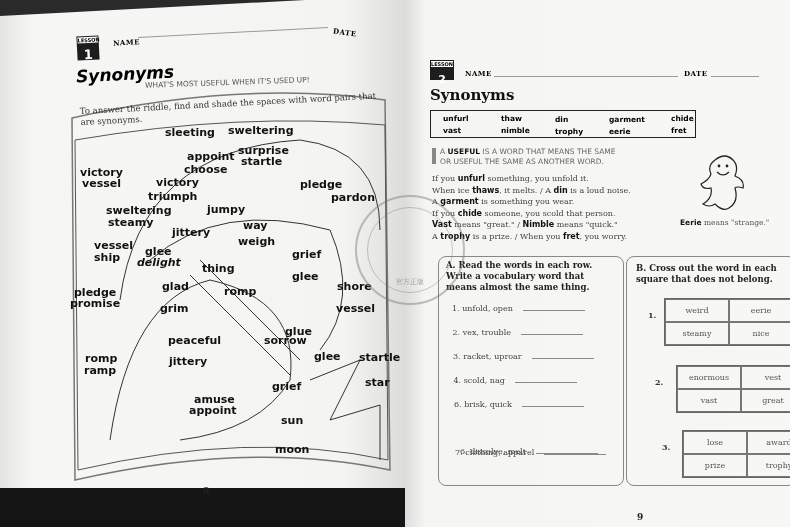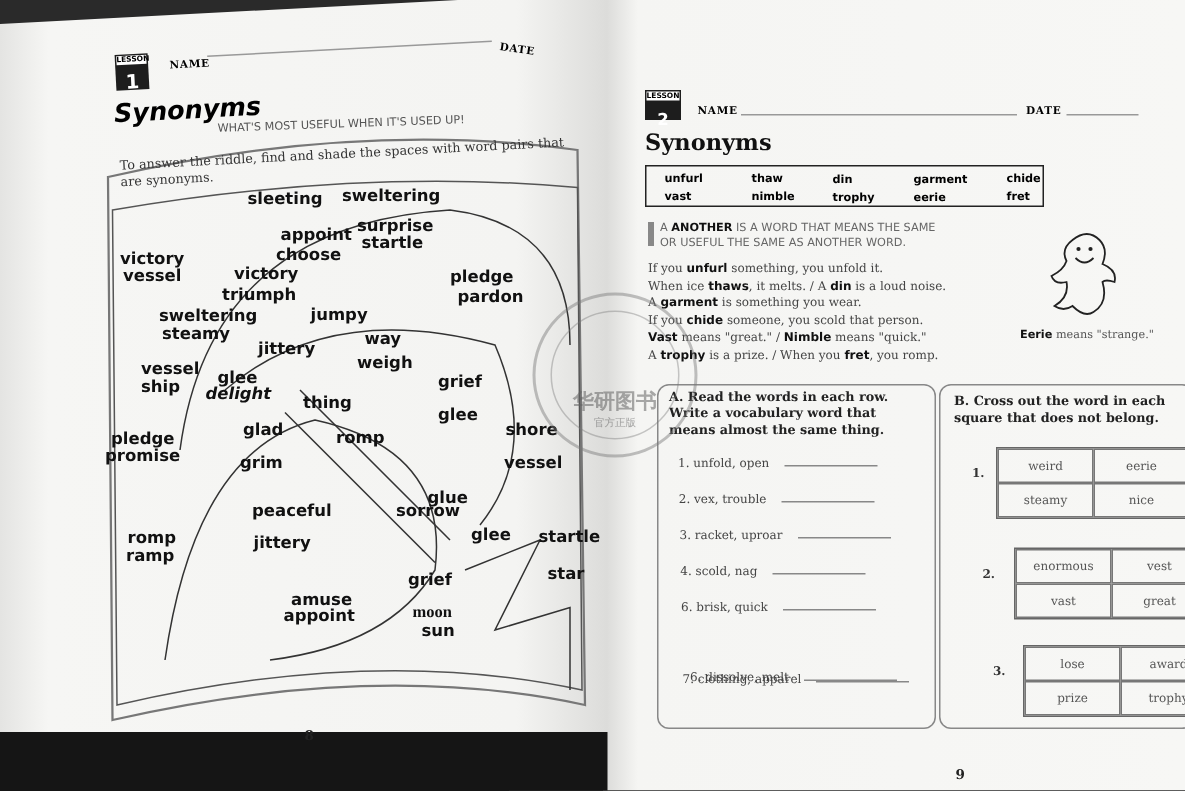--- a/index.html
+++ b/index.html
@@ -67,21 +67,21 @@
     <span class="maze-word" style="left: 184px; top: 163px;">choose</span>
     <span class="maze-word" style="left: 156px; top: 176px;">victory</span>
     <span class="maze-word" style="left: 148px; top: 190px;">triumph</span>
     <span class="maze-word" style="left: 238px; top: 144px;">surprise</span>
     <span class="maze-word" style="left: 241px; top: 155px;">startle</span>
     <span class="maze-word" style="left: 106px; top: 204px;">sweltering</span>
     <span class="maze-word" style="left: 108px; top: 216px;">steamy</span>
     <span class="maze-word" style="left: 172px; top: 226px;">jittery</span>
     <span class="maze-word" style="left: 207px; top: 203px;">jumpy</span>
     <span class="maze-word" style="left: 300px; top: 178px;">pledge</span>
-    <span class="maze-word" style="left: 305px; top: 191px;">pardon</span>
+    <span class="maze-word" style="left: 331px; top: 191px;">pardon</span>
     <span class="maze-word" style="left: 243px; top: 219px;">way</span>
     <span class="maze-word" style="left: 238px; top: 235px;">weigh</span>
     <span class="maze-word" style="left: 94px; top: 239px;">vessel</span>
     <span class="maze-word" style="left: 94px; top: 251px;">ship</span>
     <span class="maze-word" style="left: 145px; top: 245px;">glee</span>
     <span class="maze-word" style="left: 137px; top: 256px; font-style: italic;">delight</span>
     <span class="maze-word" style="left: 292px; top: 248px;">grief</span>
     <span class="maze-word" style="left: 292px; top: 270px;">glee</span>
     <span class="maze-word" style="left: 202px; top: 262px;">thing</span>
     <span class="maze-word" style="left: 224px; top: 285px;">romp</span>
@@ -97,21 +97,21 @@
     <span class="maze-word" style="left: 264px; top: 334px;">sorrow</span>
     <span class="maze-word" style="left: 314px; top: 350px;">glee</span>
     <span class="maze-word" style="left: 359px; top: 351px;">startle</span>
     <span class="maze-word" style="left: 85px; top: 352px;">romp</span>
     <span class="maze-word" style="left: 84px; top: 364px;">ramp</span>
     <span class="maze-word" style="left: 365px; top: 376px;">star</span>
     <span class="maze-word" style="left: 272px; top: 380px;">grief</span>
     <span class="maze-word" style="left: 194px; top: 393px;">amuse</span>
     <span class="maze-word" style="left: 189px; top: 404px;">appoint</span>
     <span class="maze-word" style="left: 281px; top: 414px;">sun</span>
-    <span class="maze-word" style="left: 275px; top: 402px; font-family: Liberation Serif, serif;">moon</span>
+    <span class="maze-word" style="left: 275px; top: 443px;">moon</span>
   </div>
 
 <div style="position:absolute;left:203px;top:486px;font-size:9px;font-weight:bold;color:#222;z-index:2;">8</div>
 
 <div class="lesson-badge" style="left:430px;top:60px;width:24px;height:20px;">
   <span class="tag">LESSON</span>
   <span style="font-size:11px;line-height:12px;">2</span>
 </div>
 <span class="lbl" style="left:465px;top:69px;">NAME</span>
 <div class="line" style="left:494px;top:76px;width:184px;"></div>
@@ -128,32 +128,32 @@
   <span style="left:12px;top:15px;">vast</span>
   <span style="left:70px;top:15px;">nimble</span>
   <span style="left:124px;top:16px;">trophy</span>
   <span style="left:178px;top:16px;">eerie</span>
   <span style="left:240px;top:15px;">fret</span>
 </div>
 
 <div style="position:absolute;left:432px;top:148px;width:4px;height:16px;background:#888;"></div>
 <div class="sans" style="position:absolute;left:440px;top:147px;font-size:7.5px;color:#666;line-height:10px;">
   <span>A</span>
-  <b style="color:#111">ANOTHER</b>
+  <b style="color:#111">USEFUL</b>
   <span>IS A WORD THAT MEANS THE SAME</span><br>
   <span>OR USEFUL THE SAME AS ANOTHER WORD.</span>
 </div>
 
 <div id="examples">
     <div class="def-line" style="top: 174px;"><span>If you </span><b>unfurl</b><span> something, you unfold it.</span></div>
     <div class="def-line" style="top: 185.5px;"><span>When ice </span><b>thaws</b><span>, it melts.  /  A </span><b>din</b><span> is a loud noise.</span></div>
     <div class="def-line" style="top: 197px;"><span>A </span><b>garment</b><span> is something you wear.</span></div>
     <div class="def-line" style="top: 208.5px;"><span>If you </span><b>chide</b><span> someone, you scold that person.</span></div>
     <div class="def-line" style="top: 220px;"><span></span><b>Vast</b><span> means "great."  /  </span><b>Nimble</b><span> means "quick."</span></div>
-    <div class="def-line" style="top: 231.5px;"><span>A </span><b>trophy</b><span> is a prize.  /  When you </span><b>fret</b><span>, you romp.</span></div>
+    <div class="def-line" style="top: 231.5px;"><span>A </span><b>trophy</b><span> is a prize.  /  When you </span><b>fret</b><span>, you worry.</span></div>
   </div>
 
 <svg style="position:absolute;left:695px;top:152px" width="60" height="62">
   <path d="M20 8 Q30 0 38 8 Q44 14 40 24 Q50 28 48 36 Q42 34 40 36 Q44 50 34 56 Q28 60 20 52 Q14 56 8 52 Q18 46 16 36 Q8 38 6 32 Q14 28 16 22 Q12 14 20 8 Z" fill="none" stroke="#222" stroke-width="1.2"></path>
   <circle cx="24" cy="14" r="1.4" fill="#222"></circle>
     <circle cx="32" cy="14" r="1.4" fill="#222"></circle>
   <path d="M22 20 Q28 26 34 20" fill="none" stroke="#222" stroke-width="1.2"></path>
 </svg>
 <div style="position:absolute;left:680px;top:218px;font-size:7.5px;color:#555;white-space:nowrap;">
   <b class="sans" style="color:#111">Eerie</b><span> means "strange."</span>
@@ -200,15 +200,14 @@
       <div>award</div>
       <div>prize</div>
       <div>trophy</div>
     </div>
   </div>
 
 <div style="position:absolute;left:637px;top:512px;font-size:9px;font-weight:bold;color:#222;">9</div>
 
 <div class="stamp">
   <div class="stamp-inner"></div>
-  <div class="stamp-text">华研图书</div>
   <div class="stamp-sub">官方正版</div>
 </div>
 
 </body></html>

